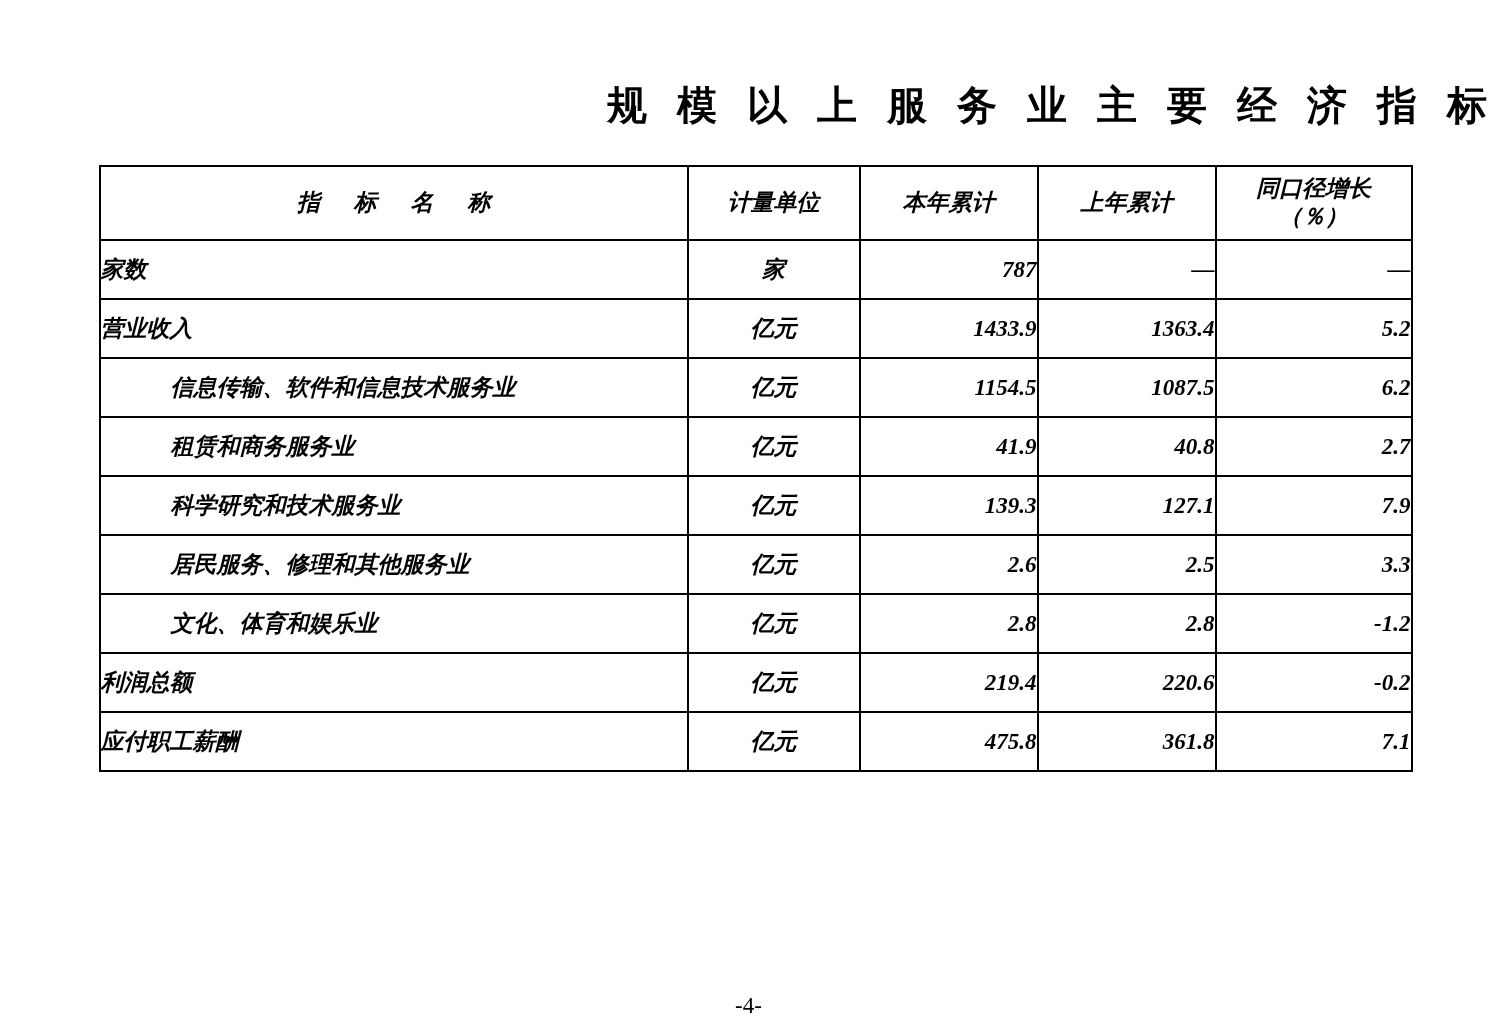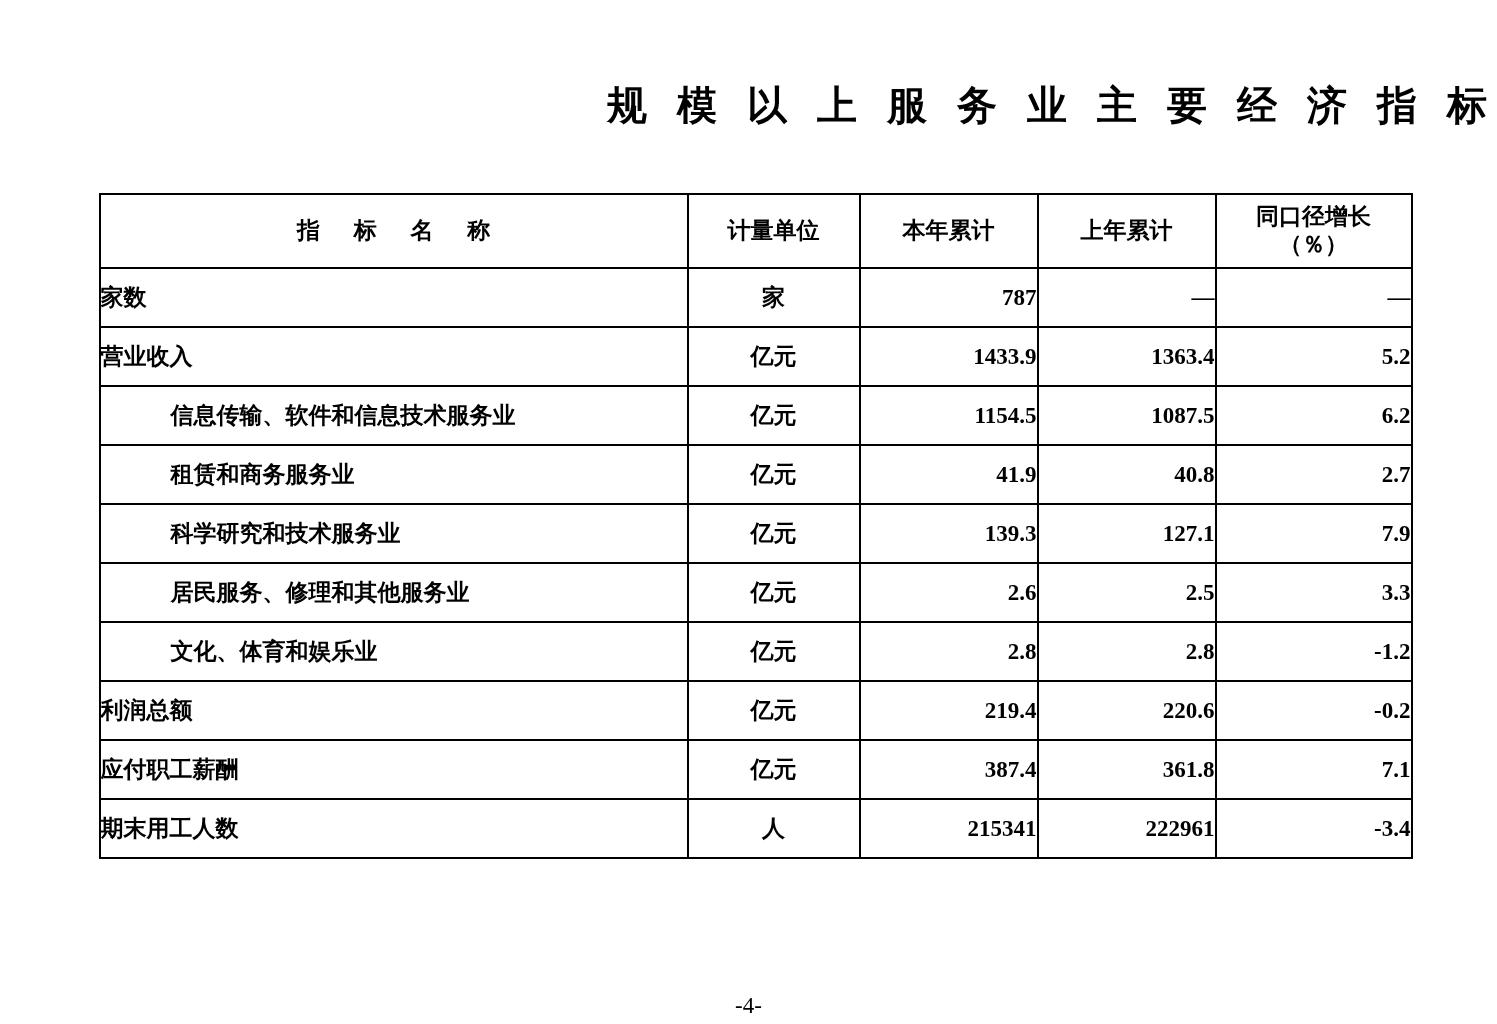--- a/index.html
+++ b/index.html
@@ -24,22 +24,23 @@
   .title {
     text-align: right;
     font-size: 40px;
     font-weight: bold;
     letter-spacing: 10px;
     margin-top: 78px;
     margin-bottom: 0;
     font-family: "Liberation Serif", "DejaVu Serif", serif;
   }
   .table-wrap {
-    margin: 60px auto 0 auto;
+    margin: 32px auto 0 auto;
     width: 1300px;
+    font-style: italic;
   }
   table.data {
     border-collapse: collapse;
     width: 100%;
     table-layout: fixed;
   }
   table.data th, table.data td {
     border: 2px solid #000000;
     padding: 0;
     font-size: 23px;
@@ -192,30 +193,23 @@
         <tr>
           <td class="name">利润总额</td>
           <td class="unit">亿元</td>
           <td class="num">219.4</td>
           <td class="num">220.6</td>
           <td class="num">-0.2</td>
         </tr>
         <tr>
           <td class="name">应付职工薪酬</td>
           <td class="unit">亿元</td>
-          <td class="num">387.4</td>
+          <td class="num">475.8</td>
           <td class="num">361.8</td>
           <td class="num">7.1</td>
-        </tr>
-        <tr>
-          <td class="name">期末用工人数</td>
-          <td class="unit">人</td>
-          <td class="num">215341</td>
-          <td class="num">222961</td>
-          <td class="num">-3.4</td>
         </tr>
       </tbody>
     </table>
   </div>
 
 
   <div class="page-number">-4-</div>
 
 </div>
 

